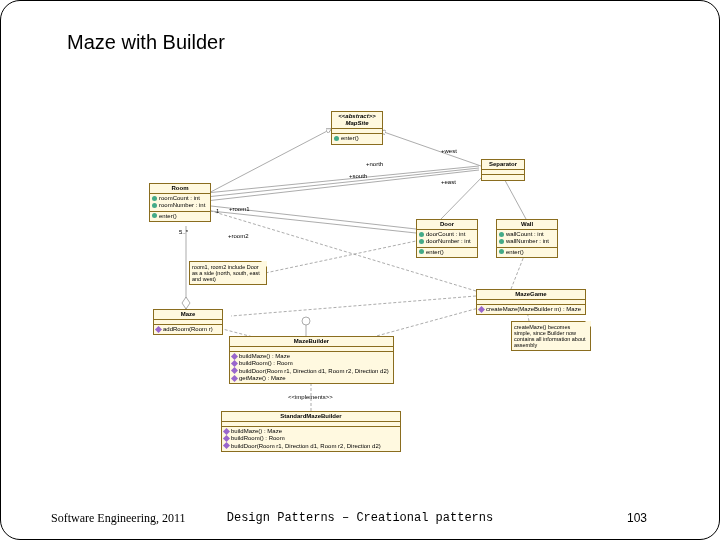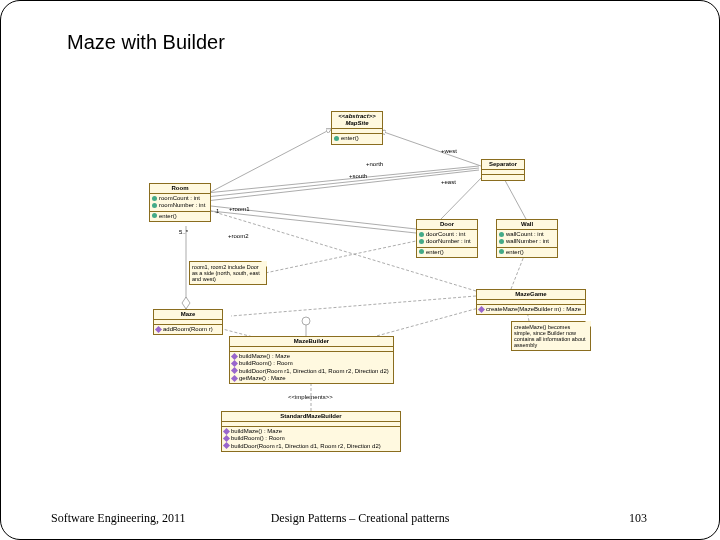--- a/index.html
+++ b/index.html
@@ -82,22 +82,22 @@
     pointer-events: none;
   }
   .footer {
     position: absolute;
     bottom: 28px;
     width: 100%;
     font-size: 12px;
     color: #000;
   }
   .footer-left { position: absolute; left: 50px; font-family: Georgia, serif; }
-  .footer-center { position: absolute; left: 0; right: 0; text-align: center; font-family: Liberation Serif, serif; }
-  .footer-right { position: absolute; right: 72px; font-family: Liberation Serif, serif; }
+  .footer-center { position: absolute; left: 0; right: 0; text-align: center; font-family: Liberation Mono, monospace; }
+  .footer-right { position: absolute; right: 72px; font-family: Liberation Sans, sans-serif; }
 </style>
 </head>
 <body>
 
 <div class="title">Maze with Builder</div>
 
 <div class="diagram">
 
   <svg class="lines">
     <defs>

